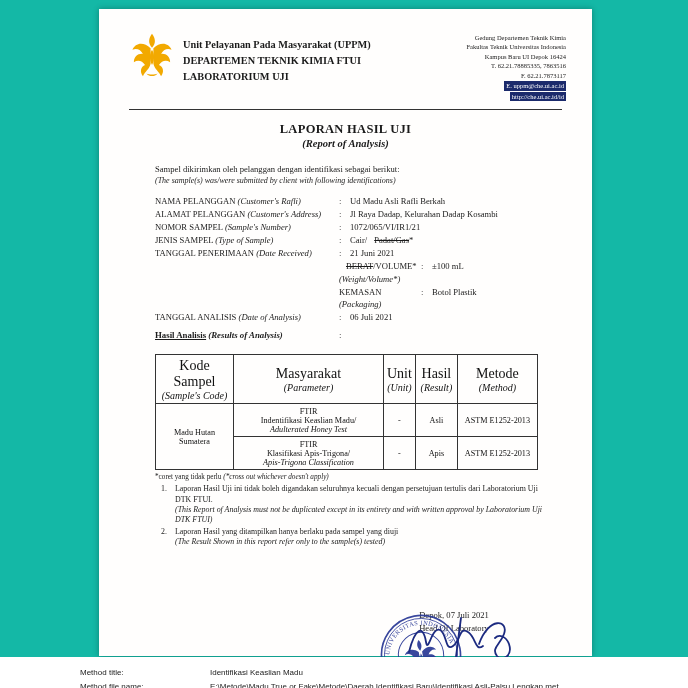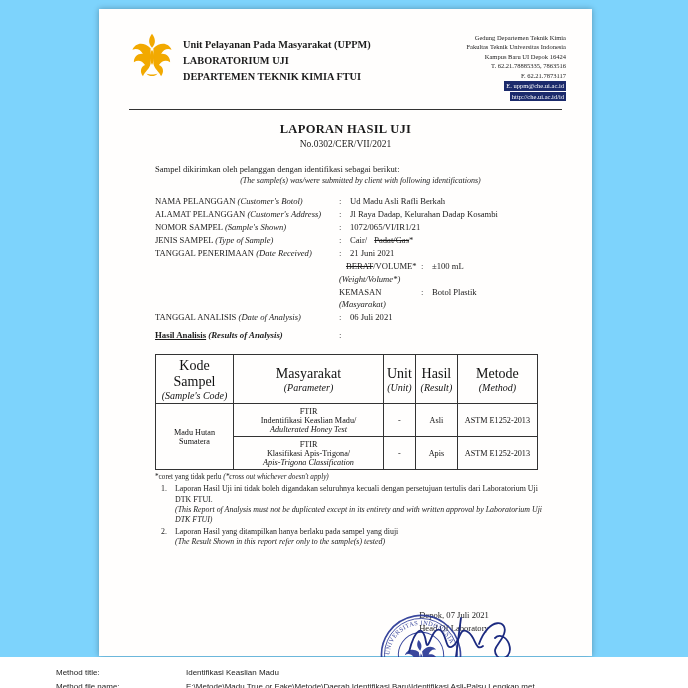--- a/index.html
+++ b/index.html
@@ -1,18 +1,18 @@
 <!DOCTYPE html>
 <html><head>
 <meta charset="utf-8">
 <style>
   html,body { margin:0; padding:0; }
   .canvas {
     position:relative; width:688px; height:688px;
-    background:#7dd3fc; overflow:hidden;
+    background:#14b8a6; overflow:hidden;
     font-family:"Liberation Serif", serif;
   }
   .page {
     position:absolute; left:99px; top:9px; width:493px; height:647px;
     background:#fffefd; box-shadow:0 0 6px rgba(0,0,0,.30);
     color:#1b1b1b;
   }
   
   .header { display:flex; align-items:flex-start; padding:24px 26px 6px 32px; }
   .logo { width:42px; height:46px; flex:0 0 auto; margin-right:10px; }
@@ -27,21 +27,21 @@
   .title-no   { font-size:9.5px; margin-top:2px; }
   
   .intro { margin:15px 26px 0 56px; font-size:8.6px; line-height:1.35; }
   .intro .en { font-style:italic; font-size:8px; }
   
   .fields { margin:9px 26px 0 56px; font-size:8.6px; }
   .frow { display:flex; line-height:1.5; }
   .flabel { width:184px; flex:0 0 auto; }
   .frow.indent { padding-left:184px; }
   .frow.indent .flabel { width:82px; }
-  .en { font-style:italic;text-align:center; }
+  .en { font-style:italic; }
   .colon { width:11px; flex:0 0 auto; }
   .strike { text-decoration:line-through;margin-left:7px; }
   .sub-italic { font-style:italic; }
   
   .hasil-row { margin:5px 26px 12px 56px; display:flex; font-size:8.8px; line-height:1.5; }
   .hasil-label { width:184px; flex:0 0 auto; font-weight:bold; }
   .hasil-label .u { text-decoration:underline; }
   .hasil-label .en { font-style:italic; }
   
   table.results { margin:1px 0 0 56px; border-collapse:collapse; font-size:8.2px; text-align:center; color:#111; }
@@ -59,21 +59,21 @@
   
   .sig-block { position:relative; height:125px; margin-top:50px; font-size:8.6px; }
   .sig-date { position:absolute; left:296px; top:12px; width:118px; text-align:center; line-height:1.55; }
   .stamp { position:absolute; left:280px; top:16px; width:84px; height:84px; transform:rotate(-10deg); opacity:.93; }
   .autograph { position:absolute; left:306px; top:10px; width:118px; height:66px; }
   .sig-name { position:absolute; left:274px; top:98px; width:146px; text-align:center; font-weight:bold; text-decoration:underline; font-size:8.6px; }
   
   .bottom-strip {
     position:absolute; left:0; top:657px; width:688px; height:31px; background:#ffffff;
     font-family:"Liberation Sans", sans-serif; font-size:8px; color:#222;
-    padding-top:9px; box-sizing:border-box;
+    padding-top:9px; box-sizing:border-box;padding-left:24px;
   }
   .meta-row { display:flex; padding-left:56px; line-height:1.7; }
   .meta-label { width:130px; flex:0 0 auto; }
 </style>
 </head>
 <body>
 
 <div class="canvas">
   <div class="page">
 
@@ -82,58 +82,58 @@
         <g fill="#f2a900">
           <path d="M30 1 C25 8 24 14 30 21 C36 14 35 8 30 1 Z"></path>
           <path d="M28 22 C18 12 6 14 2 24 C8 21 14 24 17 30 C10 29 4 34 4 42 C10 38 16 40 20 46 C14 48 12 56 17 62 C20 55 26 52 28 44 Z"></path>
           <path d="M32 22 C42 12 54 14 58 24 C52 21 46 24 43 30 C50 29 56 34 56 42 C50 38 44 40 40 46 C46 48 48 56 43 62 C40 55 34 52 32 44 Z"></path>
           <path d="M30 24 C26 30 26 38 30 46 C34 38 34 30 30 24 Z"></path>
           <path d="M22 58 C26 63 34 63 38 58 C34 60 26 60 22 58 Z"></path>
         </g>
       </svg>
       <div class="org">
         <div>Unit Pelayanan Pada Masyarakat (UPPM)</div>
+        <div>DEPARTEMEN TEKNIK KIMIA FTUI</div>
         <div>LABORATORIUM UJI</div>
-        <div>DEPARTEMEN TEKNIK KIMIA FTUI</div>
       </div>
       <div class="addr">
         <div>Gedung Departemen Teknik Kimia</div>
         <div>Fakultas Teknik Universitas Indonesia</div>
         <div>Kampus Baru UI Depok 16424</div>
         <div>T. 62.21.78885335, 7863516</div>
         <div>F. 62.21.7873117</div>
         <div><span class="chip">E. uppm@che.ui.ac.id</span></div>
         <div><span class="chip">http://che.ui.ac.id/id</span></div>
       </div>
     </div>
     <div class="header-rule"></div>
 
     <div class="title-block">
       <div class="title-main">LAPORAN HASIL UJI</div>
-      <div class="title-no">No.0302/CER/VII/2021</div>
+      <div class="title-sub">(Report of Analysis)</div>
     </div>
 
     <div class="intro">
       <div>Sampel dikirimkan oleh pelanggan dengan identifikasi sebagai berikut:</div>
       <div class="en">(The sample(s) was/were submitted by client with following identifications)</div>
     </div>
 
     <div class="fields">
       <div class="frow">
-        <span class="flabel"><span>NAMA PELANGGAN</span> <span class="en">(Customer's Botol)</span></span>
+        <span class="flabel"><span>NAMA PELANGGAN</span> <span class="en">(Customer's Rafli)</span></span>
         <span class="colon">:</span>
         <span class="fvalue">Ud Madu Asli Rafli Berkah</span>
       </div>
       <div class="frow">
         <span class="flabel"><span>ALAMAT PELANGGAN</span> <span class="en">(Customer's Address)</span></span>
         <span class="colon">:</span>
         <span class="fvalue">Jl Raya Dadap, Kelurahan Dadap Kosambi</span>
       </div>
       <div class="frow">
-        <span class="flabel"><span>NOMOR SAMPEL</span> <span class="en">(Sample's Shown)</span></span>
+        <span class="flabel"><span>NOMOR SAMPEL</span> <span class="en">(Sample's Number)</span></span>
         <span class="colon">:</span>
         <span class="fvalue">1072/065/VI/IR1/21</span>
       </div>
       <div class="frow">
         <span class="flabel"><span>JENIS SAMPEL</span> <span class="en">(Type of Sample)</span></span>
         <span class="colon">:</span>
         <span class="fvalue"><span>Cair/</span><span class="strike">Padat/Gas</span><span>*</span></span>
       </div>
       <div class="frow">
         <span class="flabel"><span>TANGGAL PENERIMAAN</span> <span class="en">(Date Received)</span></span>
@@ -142,21 +142,21 @@
       </div>
       <div class="frow indent">
         <span class="flabel"><span class="strike">BERAT</span><span>/VOLUME*</span></span>
         <span class="colon">:</span>
         <span class="fvalue">±100 mL</span>
       </div>
       <div class="frow indent">
         <span class="flabel sub-italic">(Weight/Volume*)</span>
       </div>
       <div class="frow indent">
-        <span class="flabel"><span>KEMASAN</span> <span class="en">(Masyarakat)</span></span>
+        <span class="flabel"><span>KEMASAN</span> <span class="en">(Packaging)</span></span>
         <span class="colon">:</span>
         <span class="fvalue">Botol Plastik</span>
       </div>
       <div class="frow">
         <span class="flabel"><span>TANGGAL ANALISIS</span> <span class="en">(Date of Analysis)</span></span>
         <span class="colon">:</span>
         <span class="fvalue">06 Juli 2021</span>
       </div>
     </div>
 

